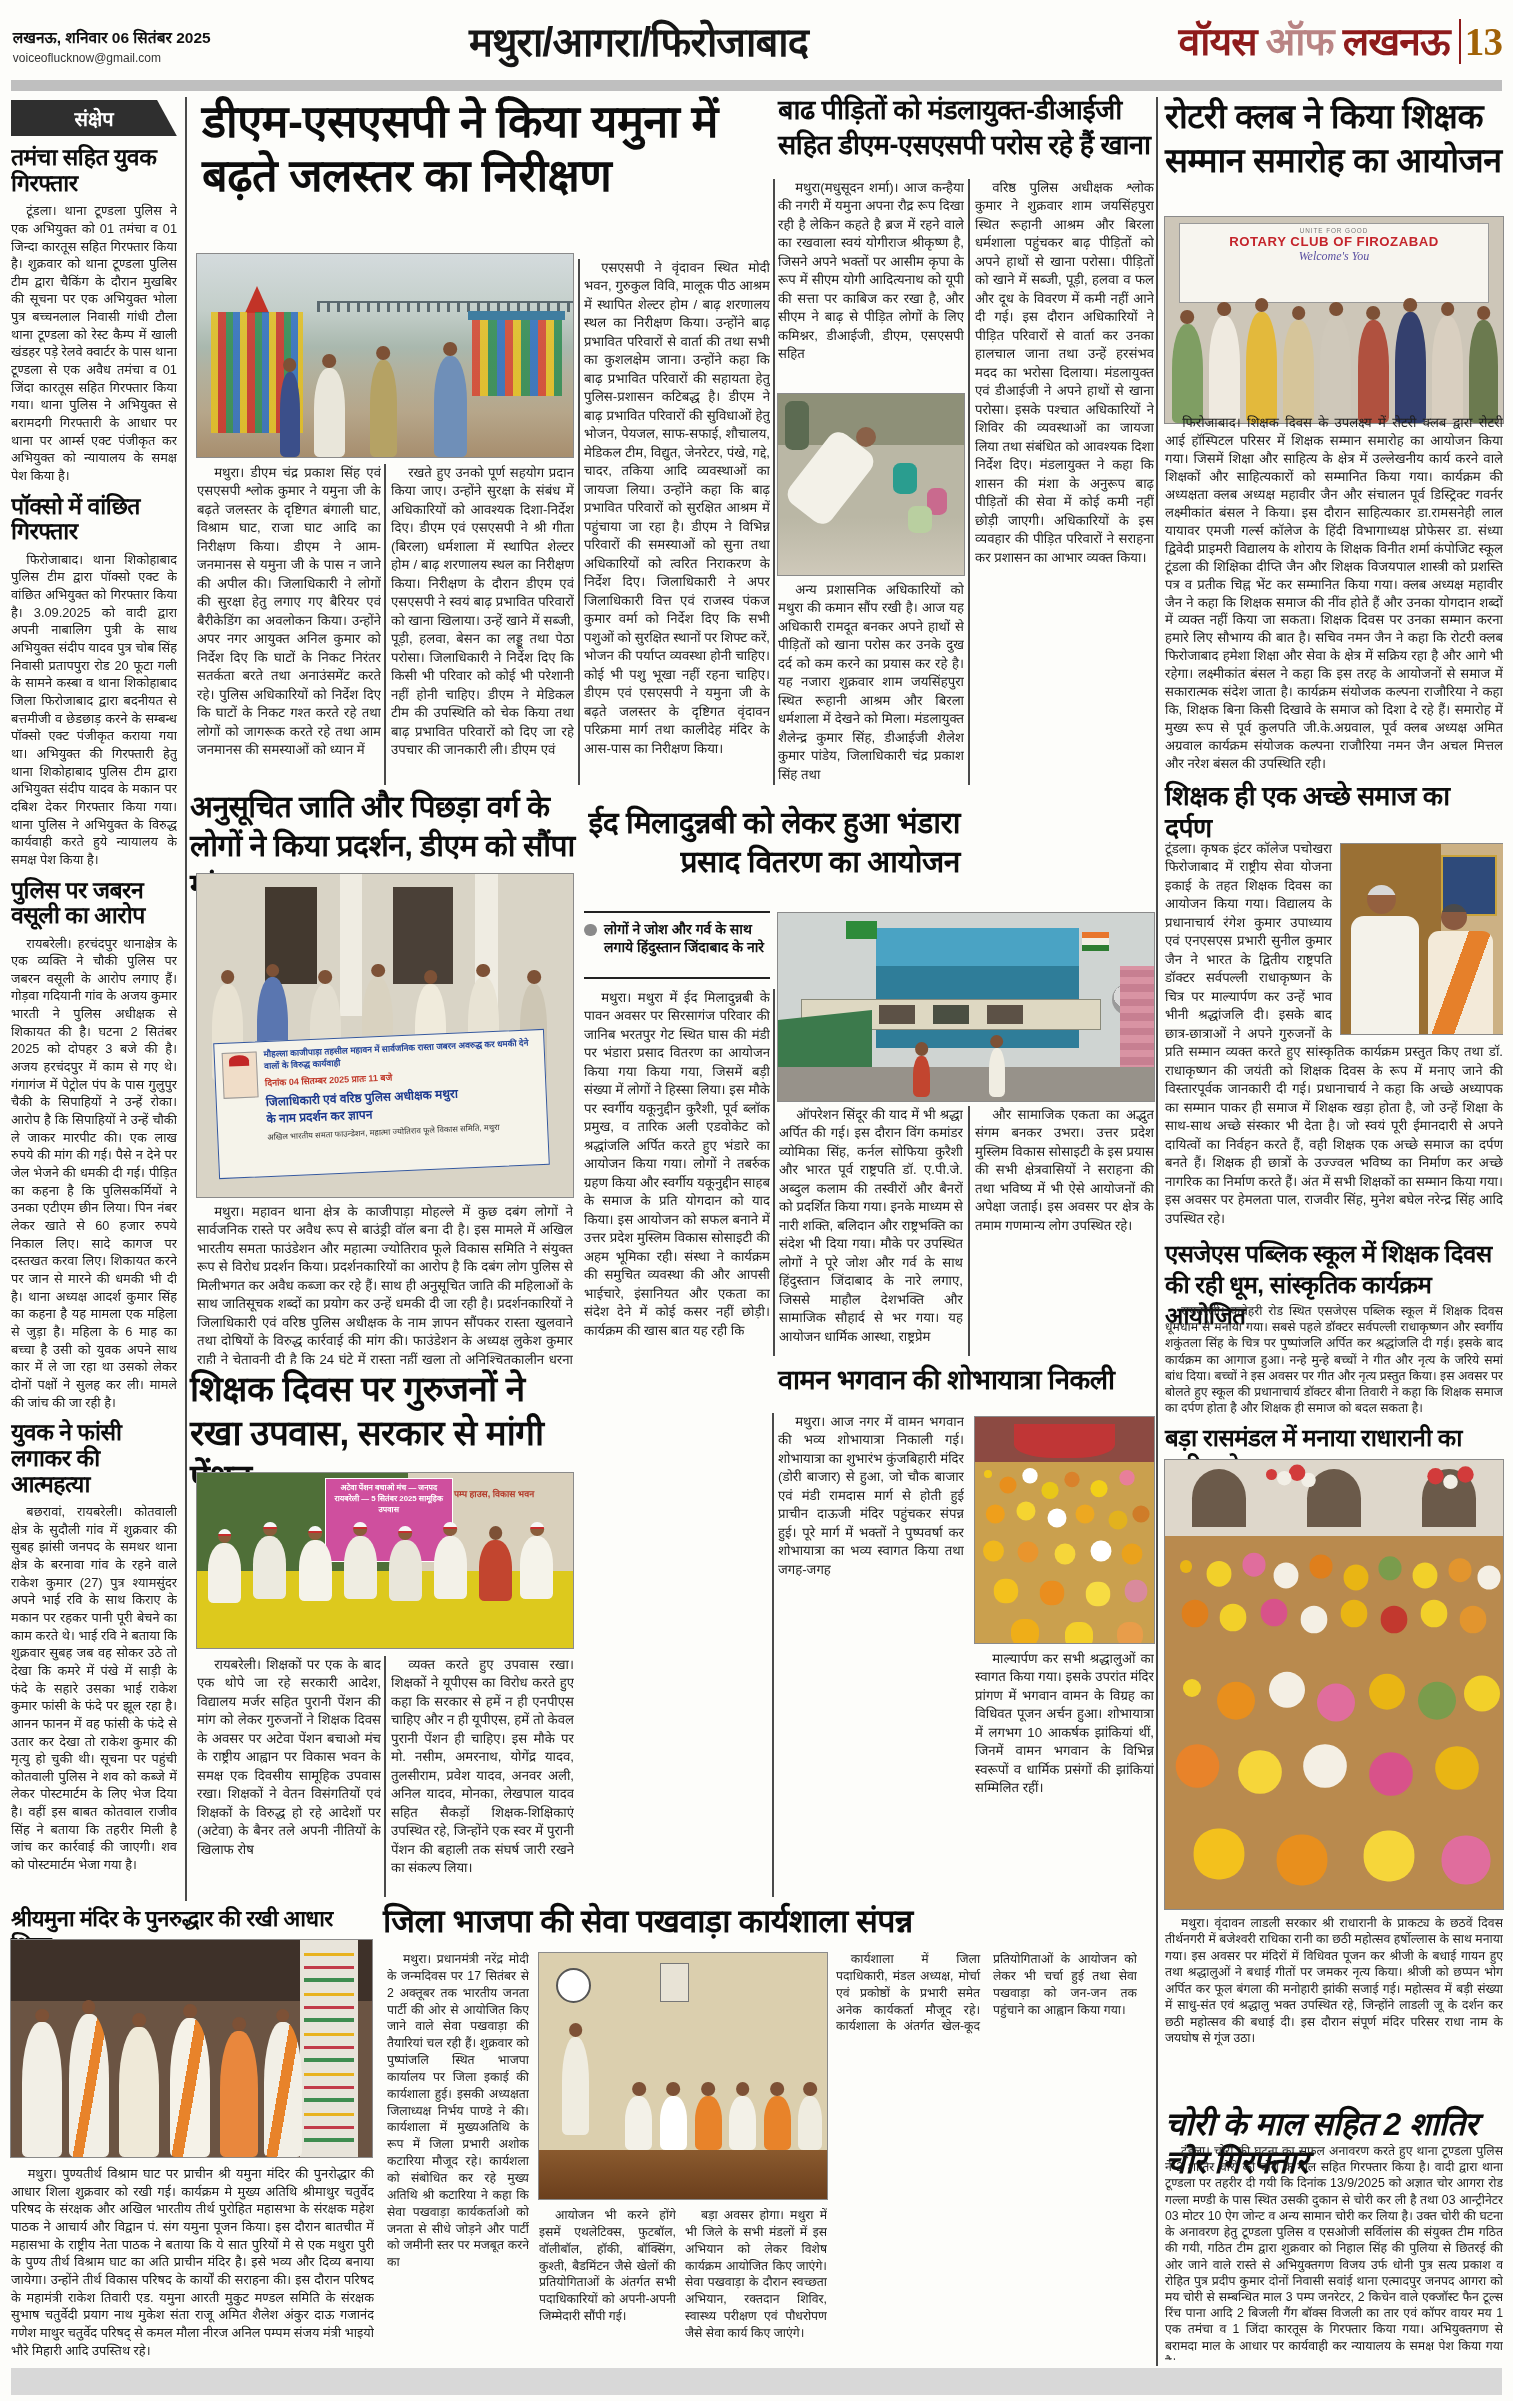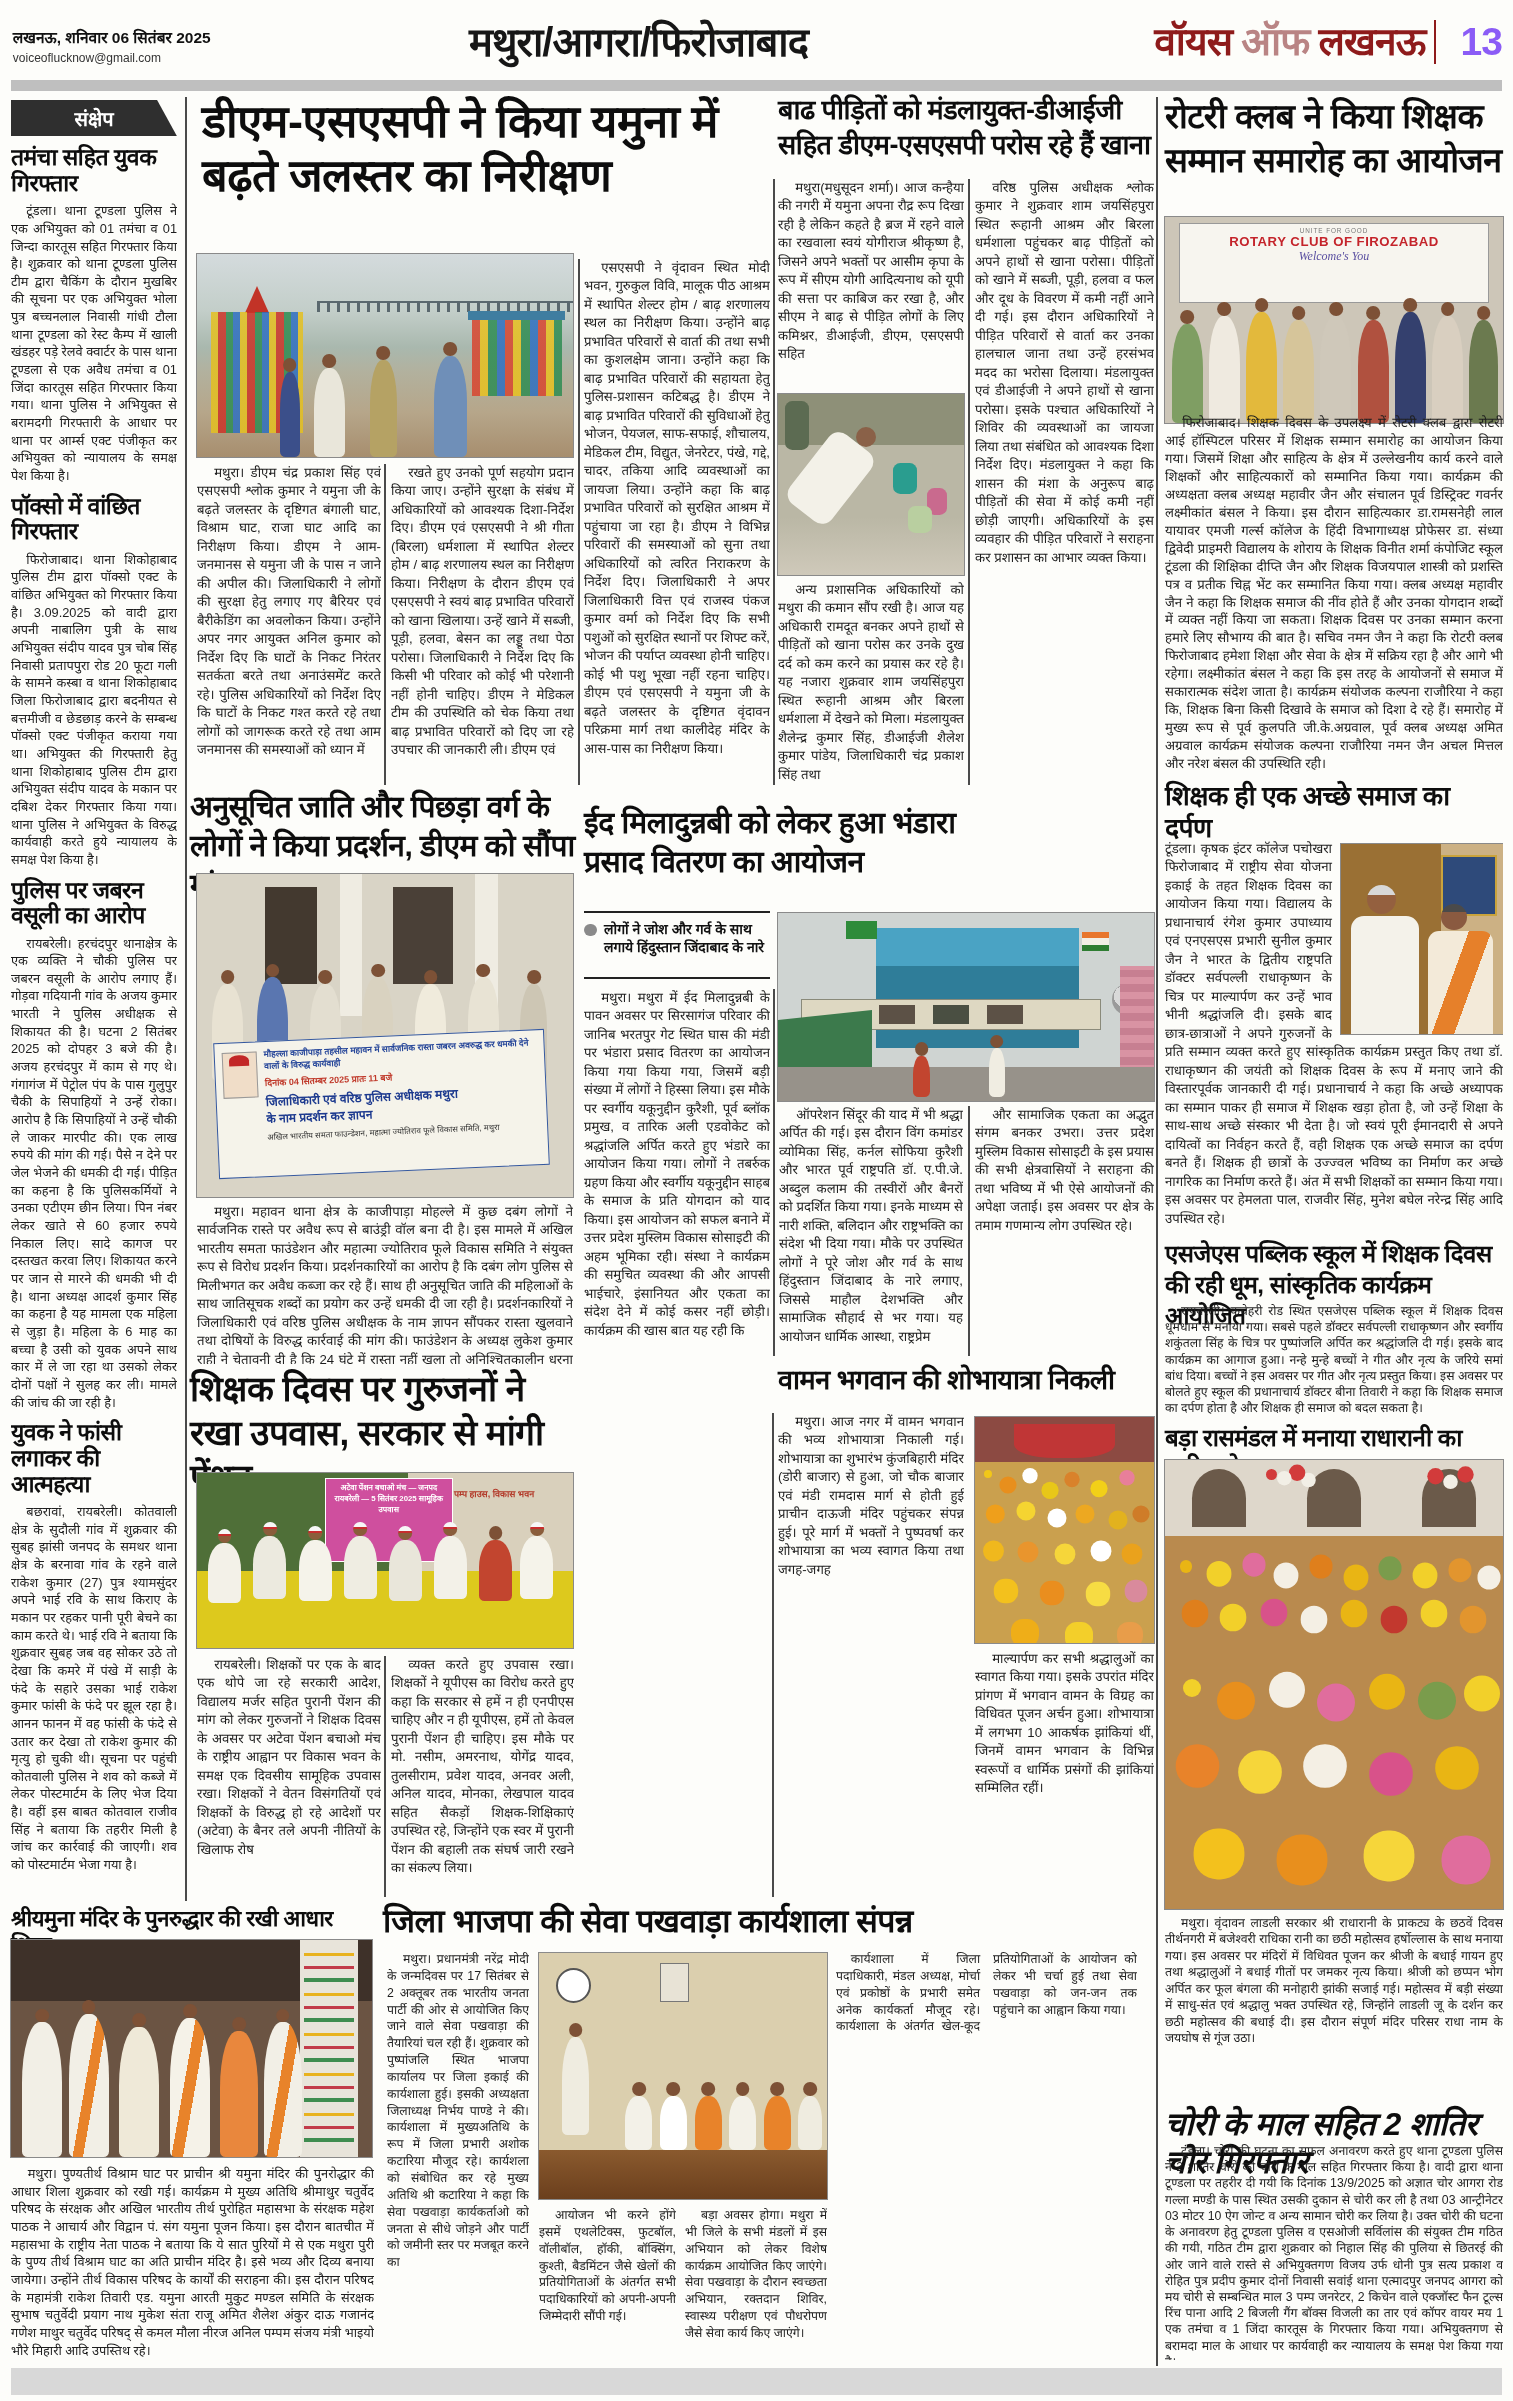--- a/index.html
+++ b/index.html
@@ -25,21 +25,21 @@
 
 <div id="page">
 
   <div style="position:absolute;left:12.8px;top:25.6px;font-size:15.5px;font-weight:700;color:#111;">लखनऊ, शनिवार 06 सितंबर 2025</div>
   <div style="position:absolute;left:12.8px;top:51px;font-size:12px;color:#333;">voiceoflucknow@gmail.com</div>
   <div style="position:absolute;left:383px;top:12.8px;width:511px;text-align:center;font-size:40px;font-weight:900;color:#161616;letter-spacing:-0.9px;">मथुरा/आगरा/फिरोजाबाद</div>
   <div style="position:absolute;right:11px;top:12.8px;display:flex;align-items:baseline;gap:9px;font-size:39px;font-weight:900;letter-spacing:-0.9px;">
     <span style="color:#8e1b1b;">वॉयस</span>
     <span style="color:#b98484;">ऑफ</span>
     <span style="color:#8e1b1b;">लखनऊ</span>
-    <span style="color:#8b5cf6;border-left:2.7px solid #8e1b1b;padding-left:24px;">13</span>
+    <span style="color:#a16207;border-left:2.7px solid #8e1b1b;padding-left:4px;font-family:Liberation Serif, serif;">13</span>
   </div>
   <div class="graybar" style="left:11px;top:80px;width:1491px;height:11px;"></div>
 
   <div class="rule" style="left:185px;top:97px;height:1804px;"></div>
   <div class="rule" style="left:1156px;top:97px;height:2269px;"></div>
   <div class="rule" style="left:384px;top:464px;height:321px;"></div>
   <div class="rule" style="left:578px;top:259px;height:526px;"></div>
   <div class="rule" style="left:773px;top:179px;height:606px;"></div>
   <div class="rule" style="left:968px;top:179px;height:606px;"></div>
   <div class="rule" style="left:773px;top:989px;height:367px;"></div>
@@ -117,21 +117,21 @@
       </div>
       <div style="position:static;font-size:8.7px;color:#27479a;font-weight:700;line-height:1.35;">मौहल्ला काजीपाड़ा तहसील महावन में सार्वजनिक रास्ता जबरन अवरुद्ध कर धमकी देने वालों के विरुद्ध कार्यवाही</div>
       <div style="position:static;font-size:9px;color:#c03a2b;font-weight:800;margin-top:3.7px;">दिनांक 04 सितम्बर 2025 प्रातः 11 बजे</div>
       <div style="position:static;font-size:12px;color:#1d3a8f;font-weight:800;margin-top:3.7px;">जिलाधिकारी एवं वरिष्ठ पुलिस अधीक्षक मथुरा</div>
       <div style="position:static;font-size:12px;color:#1d3a8f;font-weight:800;">के नाम प्रदर्शन कर ज्ञापन</div>
       <div style="position:static;font-size:8.2px;color:#333;margin-top:3.7px;">अखिल भारतीय समता फाउन्डेशन, महात्मा ज्योतिराव फूले विकास समिति, मथुरा</div>
     </div>
   </div>
   <div class="bd" style="left:197px;top:1203px;width:376px;height:161px;">मथुरा। महावन थाना क्षेत्र के काजीपाड़ा मोहल्ले में कुछ दबंग लोगों ने सार्वजनिक रास्ते पर अवैध रूप से बाउंड्री वॉल बना दी है। इस मामले में अखिल भारतीय समता फाउंडेशन और महात्मा ज्योतिराव फूले विकास समिति ने संयुक्त रूप से विरोध प्रदर्शन किया। प्रदर्शनकारियों का आरोप है कि दबंग लोग पुलिस से मिलीभगत कर अवैध कब्जा कर रहे हैं। साथ ही अनुसूचित जाति की महिलाओं के साथ जातिसूचक शब्दों का प्रयोग कर उन्हें धमकी दी जा रही है। प्रदर्शनकारियों ने जिलाधिकारी एवं वरिष्ठ पुलिस अधीक्षक के नाम ज्ञापन सौंपकर रास्ता खुलवाने तथा दोषियों के विरुद्ध कार्रवाई की मांग की। फाउंडेशन के अध्यक्ष लुकेश कुमार राही ने चेतावनी दी है कि 24 घंटे में रास्ता नहीं खुला तो अनिश्चितकालीन धरना शुरू किया जाएगा। प्रदर्शन में भीम आर्मी मथुरा के अध्यक्ष, कई एडवोकेट और स्थानीय लोग शामिल रहे।</div>
 
-  <div class="hl" style="left:584px;top:803px;width:376px;font-size:30px;line-height:1.3;">ईद मिलादुन्नबी को लेकर हुआ भंडारा प्रसाद वितरण का आयोजन</div>
+  <div class="hl" style="left:584px;top:803px;width:376px;font-size:30px;line-height:1.3;text-align:right;">ईद मिलादुन्नबी को लेकर हुआ भंडारा प्रसाद वितरण का आयोजन</div>
   <div class="hrule" style="left:584px;top:911px;width:186px;"></div>
   <div style="position:absolute;left:584px;top:920px;width:186px;display:flex;">
     <span class="dot"></span>
     <span style="font-size:14px;font-weight:800;line-height:1.3;color:#111;">लोगों ने जोश और गर्व के साथ लगाये हिंदुस्तान जिंदाबाद के नारे</span>
   </div>
   <div class="hrule" style="left:584px;top:977px;width:186px;"></div>
   <div class="ph" style="left:778px;top:913px;width:376px;height:188px;">
     <div style="inset:0;background:#cfd4d2;"></div>
     <div style="left:26%;right:20%;top:8%;bottom:28%;background:linear-gradient(180deg,#4aa3c4 0 32%,#2f7d99 32%);"></div>
     <div style="left:18%;top:4%;width:31px;height:18px;background:#2e8b3a;"></div>

